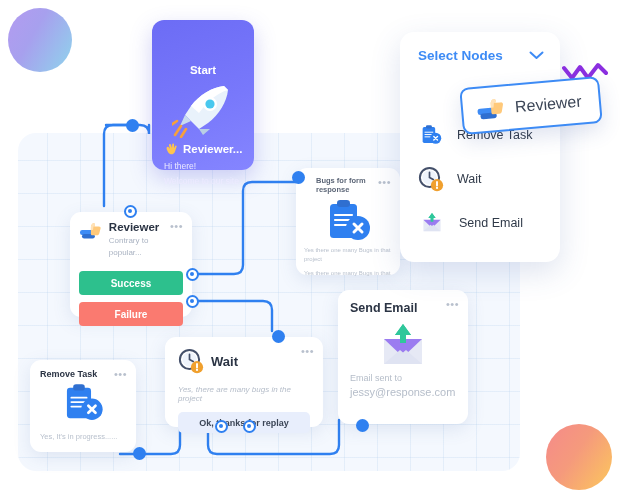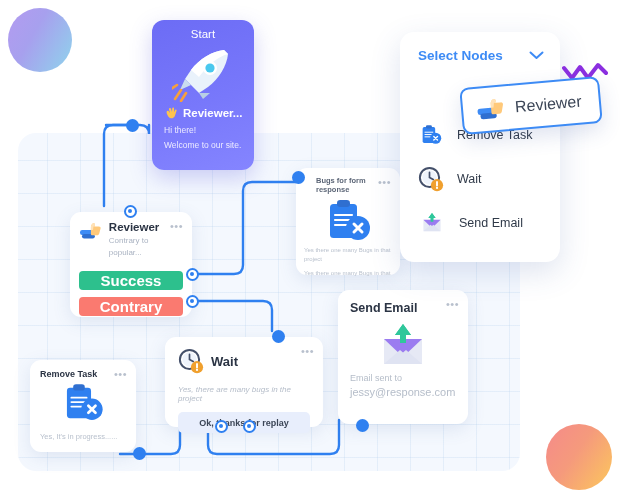--- a/index.html
+++ b/index.html
@@ -70,37 +70,37 @@
   #start-card {
     position: absolute; left: 152px; top: 20px;
     width: 102px; height: 150px;
     border-radius: 12px;
     background: linear-gradient(160deg, #6c6cf5 0%, #7878fb 55%, #8585ff 100%);
     box-shadow: 0 8px 22px rgba(90,90,220,.28);
     padding: 8px 10px;
   }
   #start-title {
     text-align: center; color: #ffffff;
-    font-size: 11.5px; font-weight: 400;
+    font-size: 11.5px; font-weight: 700; margin-top: 36px;
   }
   #rocket { display: block; margin: 6px auto 4px; }
   #welcome-row {
     display: flex; align-items: center; gap: 5px;
     margin-top: 2px; padding-left: 2px;
   }
   #welcome-text { color: #ffffff; font-size: 11.5px; font-weight: 600; }
   .start-line { color: #eceaff; font-size: 8.5px; margin-top: 5px; padding-left: 2px; }
 
   
   #reviewer-card { left: 70px; top: 212px; width: 122px; height: 105px; padding: 9px 9px 0; }
   #reviewer-head { display: flex; align-items: flex-start; gap: 6px; }
   .btn-bar {
-    height: 19px; border-radius: 4px;
+    height: 24px; border-radius: 4px;
     display: flex; align-items: center; justify-content: center;
-    color: #ffffff; font-size: 15px; font-weight: 700; text-align: right;
+    color: #ffffff; font-size: 10px; font-weight: 700; text-align: right;
   }
   #btn-success { background: #2dc08d; margin-top: 13px; }
   #btn-failure { background: #fa7a70; margin-top: 7px; }
 
   
   #form-card { left: 296px; top: 168px; width: 104px; height: 107px; padding: 8px 8px 0; }
   #form-title { font-size: 7.5px; font-weight: 600; color: #5c6677; padding-left: 12px; }
   .form-line { font-size: 6px; color: #b9c1cd; line-height: 1.5; }
 
   
@@ -233,21 +233,21 @@
                  L13.4 14.4 C12.6 14.4 12 13.8 12 13 Z" fill="#ffc97a"></path>
         <path d="M12 9 L12 6 C12 3.6 14 1.5 15.6 2.4 C16.4 2.9 16.2 4.2 15.6 5.4
                  L14.6 5.4 L14 9 Z" fill="#ffe2b8"></path>
       </svg>
       <div>
         <div class="card-title">Reviewer</div>
         <div class="card-sub">Contrary to popular...</div>
       </div>
     </div>
     <div class="btn-bar" id="btn-success">Success</div>
-    <div class="btn-bar" id="btn-failure">Contrary</div>
+    <div class="btn-bar" id="btn-failure">Failure</div>
   </div>
   <div class="port ring" style="left:124px;top:205px"></div>
   <div class="port ring" style="left:186px;top:268px"></div>
   <div class="port ring" style="left:186px;top:295px"></div>
 
   <div class="card" id="form-card">
     <div class="dots">•••</div>
     <div id="form-title">Bugs for form response</div>
     <svg width="56" height="44" viewBox="0 0 56 44" style="display:block;margin:5px auto 3px">
       <rect x="10" y="5" width="27" height="34" rx="3.5" fill="#2f80f0"></rect>

